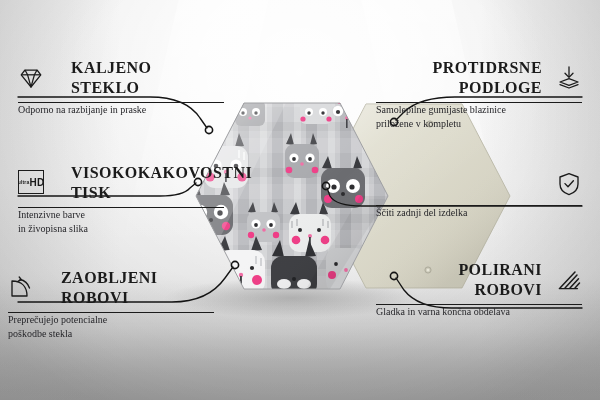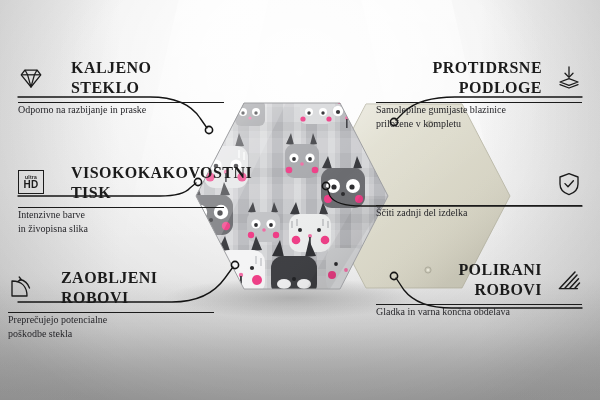--- a/index.html
+++ b/index.html
@@ -86,21 +86,21 @@
   #f-glass   { left:18px;  top:58px;  }
   #f-print   { left:18px;  top:163px; }
   #f-edges   { left:8px;  top:268px; }
   
   #f-pads    { left:376px; top:58px;  }
   #f-foil    { left:376px; top:166px; }
   #f-polish  { left:376px; top:260px; }
 
   .hd-badge {
     width:26px; height:24px; border:1.4px solid #1b1b1b;
-    display:flex; flex-direction:column; align-items:center;
+    display:flex; flex-direction:row; align-items:center;
     justify-content:center; line-height:1;
   }
   .hd-badge .u { font-size:5px; font-weight:700; letter-spacing:.2px;
                  font-family:"Liberation Sans", sans-serif; color:#1b1b1b; }
   .hd-badge .h { font-size:10px; font-weight:700; letter-spacing:.2px;
                  font-family:"Liberation Sans", sans-serif; color:#1b1b1b; margin-top:.5px;}
 </style>
 </head>
 <body>
 

